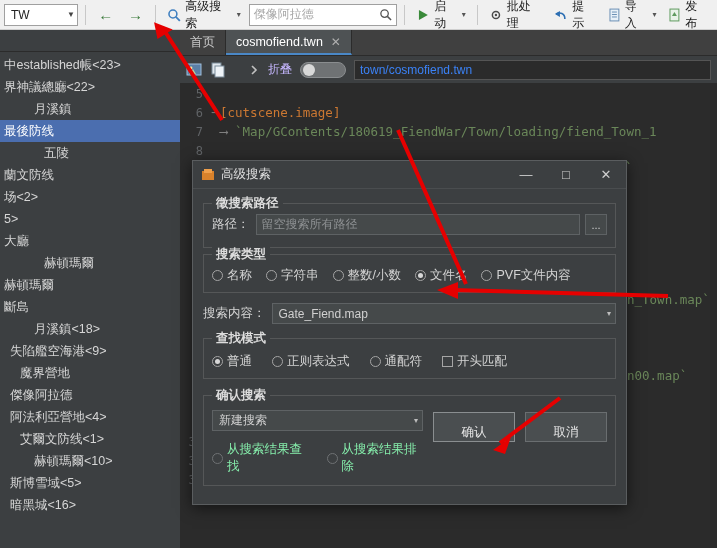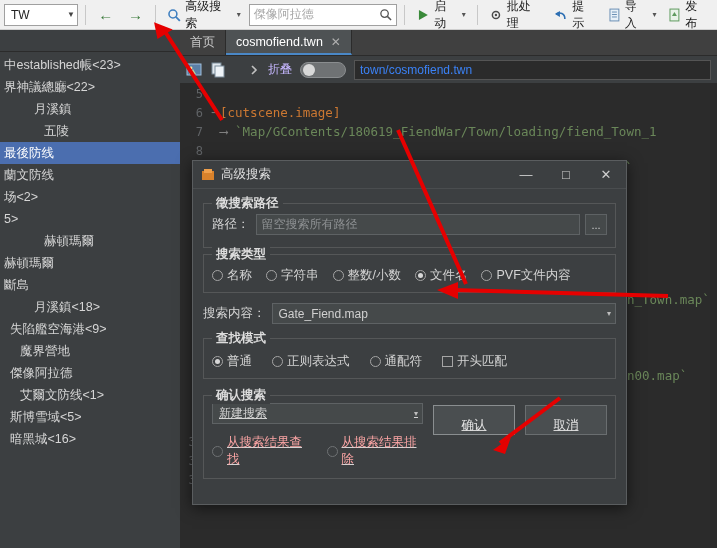--- a/index.html
+++ b/index.html
@@ -198,21 +198,21 @@
     display:flex; align-items:center; justify-content:space-between;
     padding:0 4px 0 6px; color:#d0d0d0; font-size:12px;
   }
   .combo-dark .arrow { font-size:8px; color:#bdbdbd; }
   .pbtn {
     width:82px; height:30px; background:#4a4e50; border:1px solid #6a6e70;
     color:#e6e6e6; font-size:12.5px; display:flex; align-items:flex-end;
     justify-content:center;
   }
   .pbtn.primary { border:1px solid #8a8e90; }
-  .dim { color:#fca5a5; }
+  .dim { color:#86efac; }
 
   
   .arrows { position:absolute; left:0; top:0; width:717px; height:548px; pointer-events:none; }
 </style>
 </head>
 <body>
 
 <div id="app">
 
   <div class="toolbar">
@@ -286,33 +286,36 @@
   </div>
 
   <div class="leftpanel">
     <div class="leftpanel-header">
       <span>✕</span>
     </div>
     <div class="tree">
       <div class="tree-row">中established帳&lt;23&gt;</div>
       <div class="tree-row">界神議總廳&lt;22&gt;</div>
       <div class="tree-row" style="padding-left:34px;">月溪鎮</div>
+      <div class="tree-row sel">最後防线</div>
       <div class="tree-row" style="padding-left:44px;">五陵</div>
-      <div class="tree-row sel">最後防线</div>
       <div class="tree-row">蘭文防线</div>
       <div class="tree-row">场&lt;2&gt;</div>
       <div class="tree-row">5&gt;</div>
+      <div class="tree-row">大廳</div>
       <div class="tree-row" style="padding-left:44px;">赫頓瑪爾</div>
       <div class="tree-row">赫頓瑪爾</div>
       <div class="tree-row">斷島</div>
       <div class="tree-row" style="padding-left:34px;">月溪鎮&lt;18&gt;</div>
       <div class="tree-row" style="padding-left:10px;">失陷艦空海港&lt;9&gt;</div>
       <div class="tree-row" style="padding-left:20px;">魔界營地</div>
       <div class="tree-row" style="padding-left:10px;">傑像阿拉德</div>
+      <div class="tree-row" style="padding-left:10px;">阿法利亞營地&lt;4&gt;</div>
       <div class="tree-row" style="padding-left:20px;">艾爾文防线&lt;1&gt;</div>
+      <div class="tree-row" style="padding-left:34px;">赫頓瑪爾&lt;10&gt;</div>
       <div class="tree-row" style="padding-left:10px;">斯博雪域&lt;5&gt;</div>
       <div class="tree-row" style="padding-left:10px;">暗黑城&lt;16&gt;</div>
 
       <div class="tree-scroll">
         <div class="tree-thumb"></div>
       </div>
     </div>
   </div>
 
   <div class="editor">
@@ -481,21 +484,21 @@
           </label>
           <label class="radio">
             <span class="cbox"></span>
             <span>开头匹配</span>
           </label>
         </div>
       </div>
 
       <div class="group" style="margin-top:16px; padding-bottom:10px;">
         <div class="glabel">确认搜索</div>
-        <div style="display:flex; gap:10px; align-items:flex-start; margin-top:1px;text-decoration:underline;">
+        <div style="display:flex; gap:10px; align-items:flex-start; margin-top:8px;">
           <div style="flex:1;">
             <div class="combo-dark">
               <span>新建搜索</span>
               <span class="arrow">▾</span>
             </div>
             <div style="display:flex; gap:18px; margin-top:10px;">
               <label class="radio dim">
                 <span class="rdot" style="border-color:#6f7274;"></span>
                 <span>从搜索结果查找</span>
               </label>

